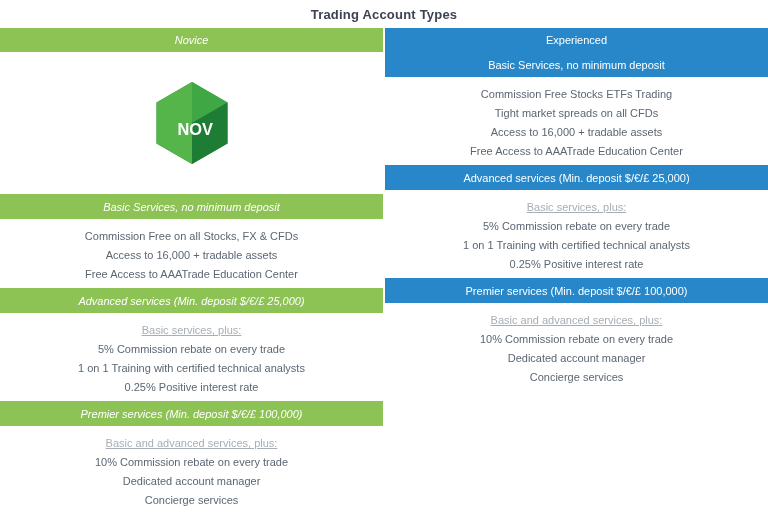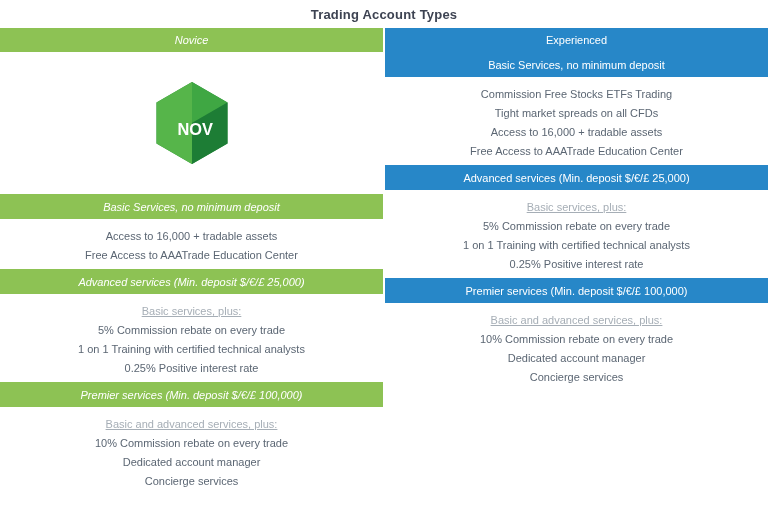--- a/index.html
+++ b/index.html
@@ -51,20 +51,21 @@
             <polygon points="50,2 6.7,27 6.7,77 50,102 50,52" fill="#56b54a"></polygon>
             <polygon points="50,2 93.3,27 50,52" fill="#3fa743"></polygon>
             <polygon points="50,102 93.3,77 93.3,27 50,52" fill="#1d7d35"></polygon>
             <text class="logo-text" x="54" y="67" text-anchor="middle">NOV</text>
           </svg>
         </span>
       </div>
 
       <div class="section-band green-bg">Basic Services, no minimum deposit</div>
       <div class="items">
+        <div class="item">Commission Free on all Stocks, FX &amp; CFDs</div>
         <div class="item">Access to 16,000 + tradable assets</div>
         <div class="item">Free Access to AAATrade Education Center</div>
       </div>
 
       <div class="section-band green-bg">Advanced services (Min. deposit $/€/£ 25,000)</div>
       <div class="items">
         <div class="item note">Basic services, plus:</div>
         <div class="item">5% Commission rebate on every trade</div>
         <div class="item">1 on 1 Training with certified technical analysts</div>
         <div class="item">0.25% Positive interest rate</div>

